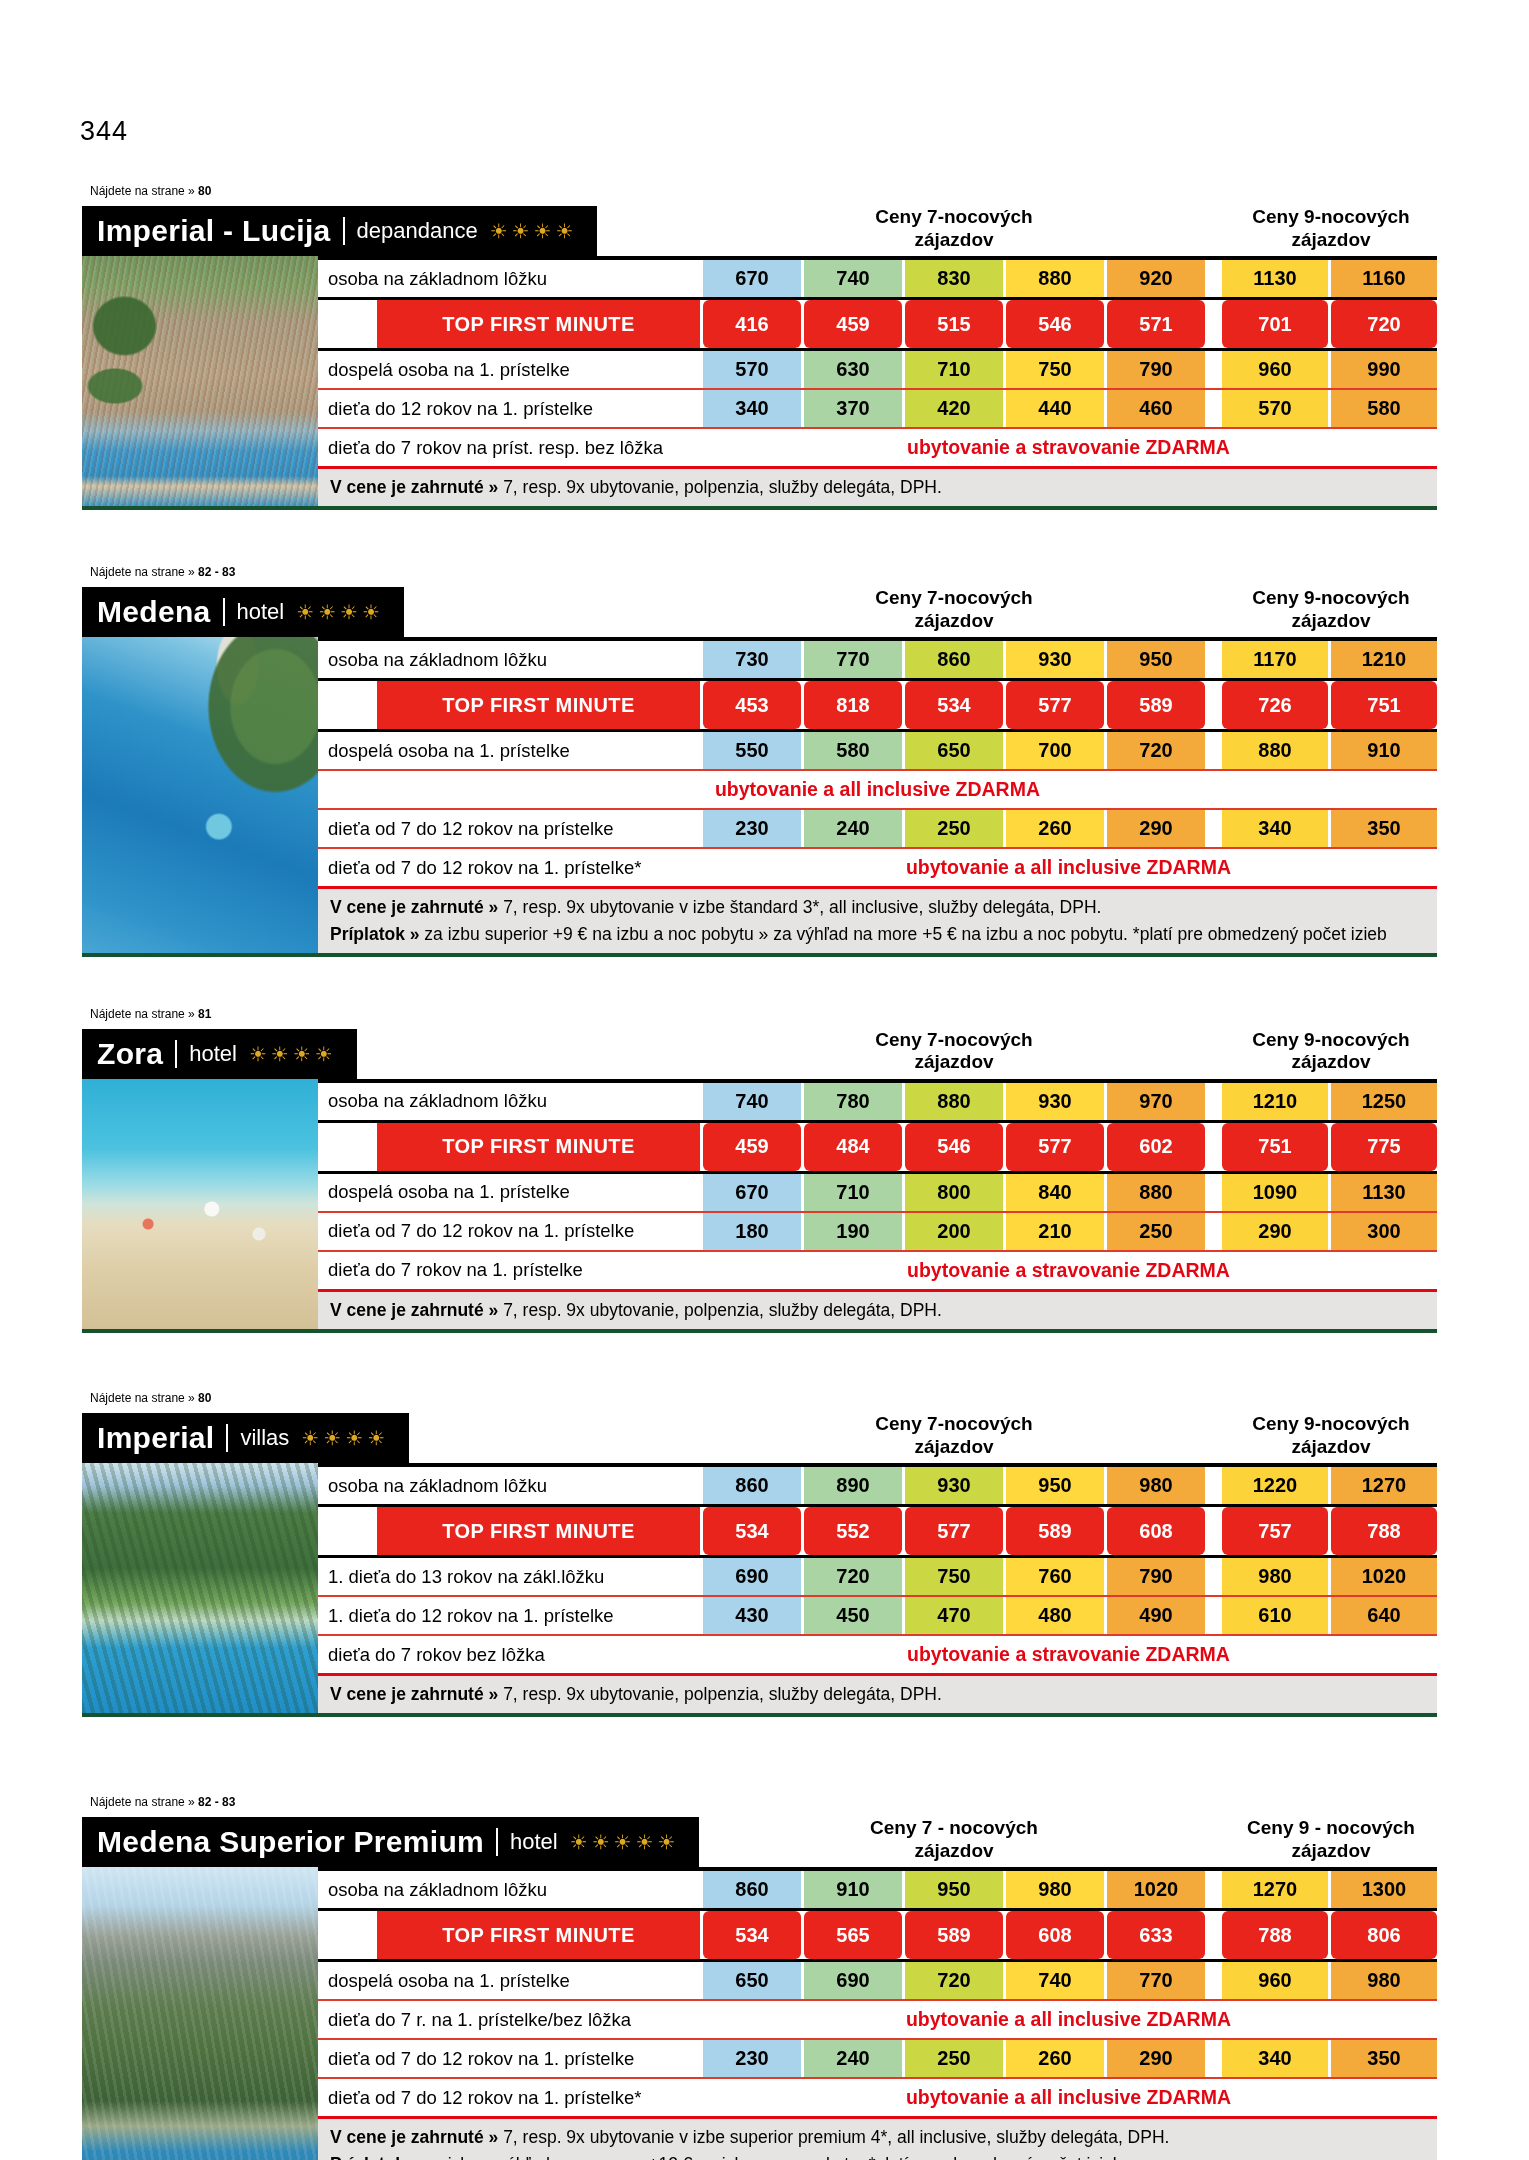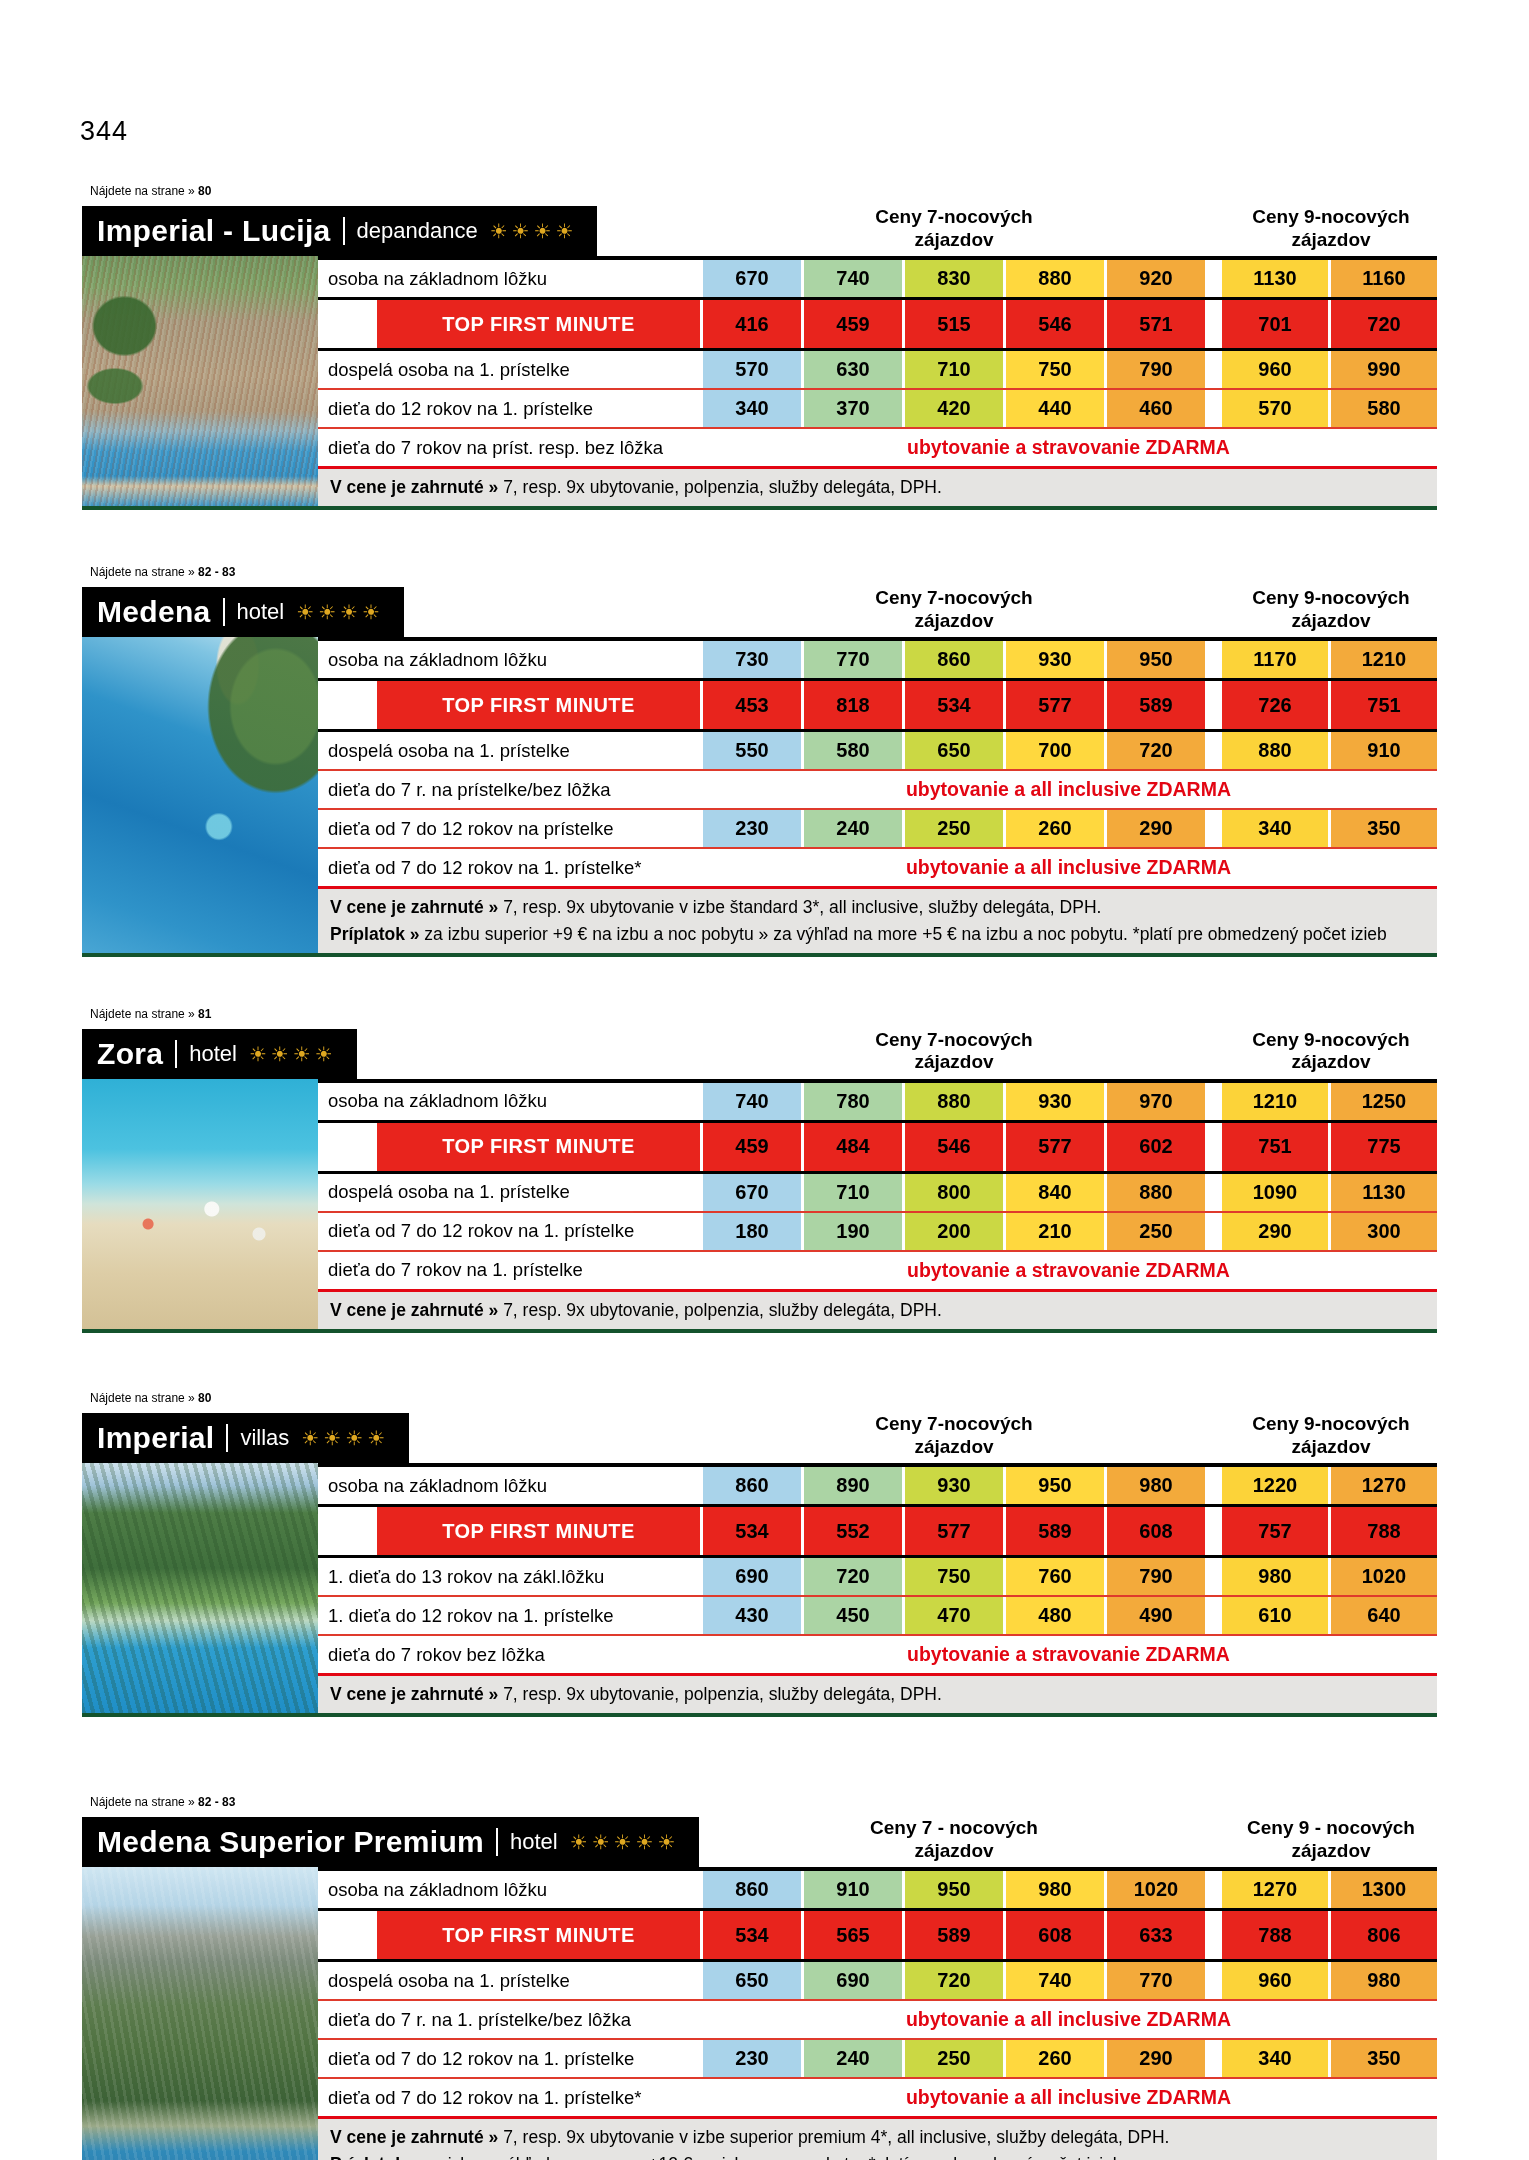--- a/index.html
+++ b/index.html
@@ -51,21 +51,21 @@
   .c0 { background: #a9d3ea; } .c1 { background: #abd4a4; } .c2 { background: #cbd844; }
   .c3 { background: #ffd83e; } .c4 { background: #f3aa3b; }
   .c5 { background: #fcd339; } .c6 { background: #f3aa3b; }
 
   .row-top { border-top: 3px solid #000; border-bottom: 3px solid #000; height: 54px; }
   .indent { width: 59px; flex: none; background: #fff; }
   .lab-top {
     width: 323px; flex: none; background: #e8241d; color: #fff; font-weight: bold;
     font-size: 20px; display: flex; align-items: center; justify-content: center; letter-spacing: .4px;
   }
-  .cell.red { background: #e8241d; color: #000000; }
+  .cell.red { background: #e8241d; color: #ffffff; border-radius: 6px; }
 
   .free { flex: 1; display: flex; align-items: center; justify-content: center;
     color: #e30613; font-weight: bold; font-size: 19.5px; }
 
   .foot { border-top: 3px solid #e30613; background: #e5e4e2; padding: 5px 12px 6px; }
   .foot-line { font-size: 17.5px; line-height: 1.5; }
   .foot-line b { font-weight: bold; }
 
   
   .p1 { background:
@@ -228,21 +228,20 @@
             <div class="cell c0">550</div>
             <div class="cell c1">580</div>
             <div class="cell c2">650</div>
             <div class="cell c3">700</div>
             <div class="cell c4">720</div>
             <div class="gap"></div>
             <div class="cell c5">880</div>
             <div class="cell c6">910</div>
           </div>
           <div class="row sep">
-            <div class="lab">dieťa do 7 r. na prístelke/bez lôžka</div>
             <div class="free">ubytovanie a all inclusive ZDARMA</div>
           </div>
           <div class="row sep">
             <div class="lab">dieťa od 7 do 12 rokov na prístelke</div>
             <div class="cell c0">230</div>
             <div class="cell c1">240</div>
             <div class="cell c2">250</div>
             <div class="cell c3">260</div>
             <div class="cell c4">290</div>
             <div class="gap"></div>

